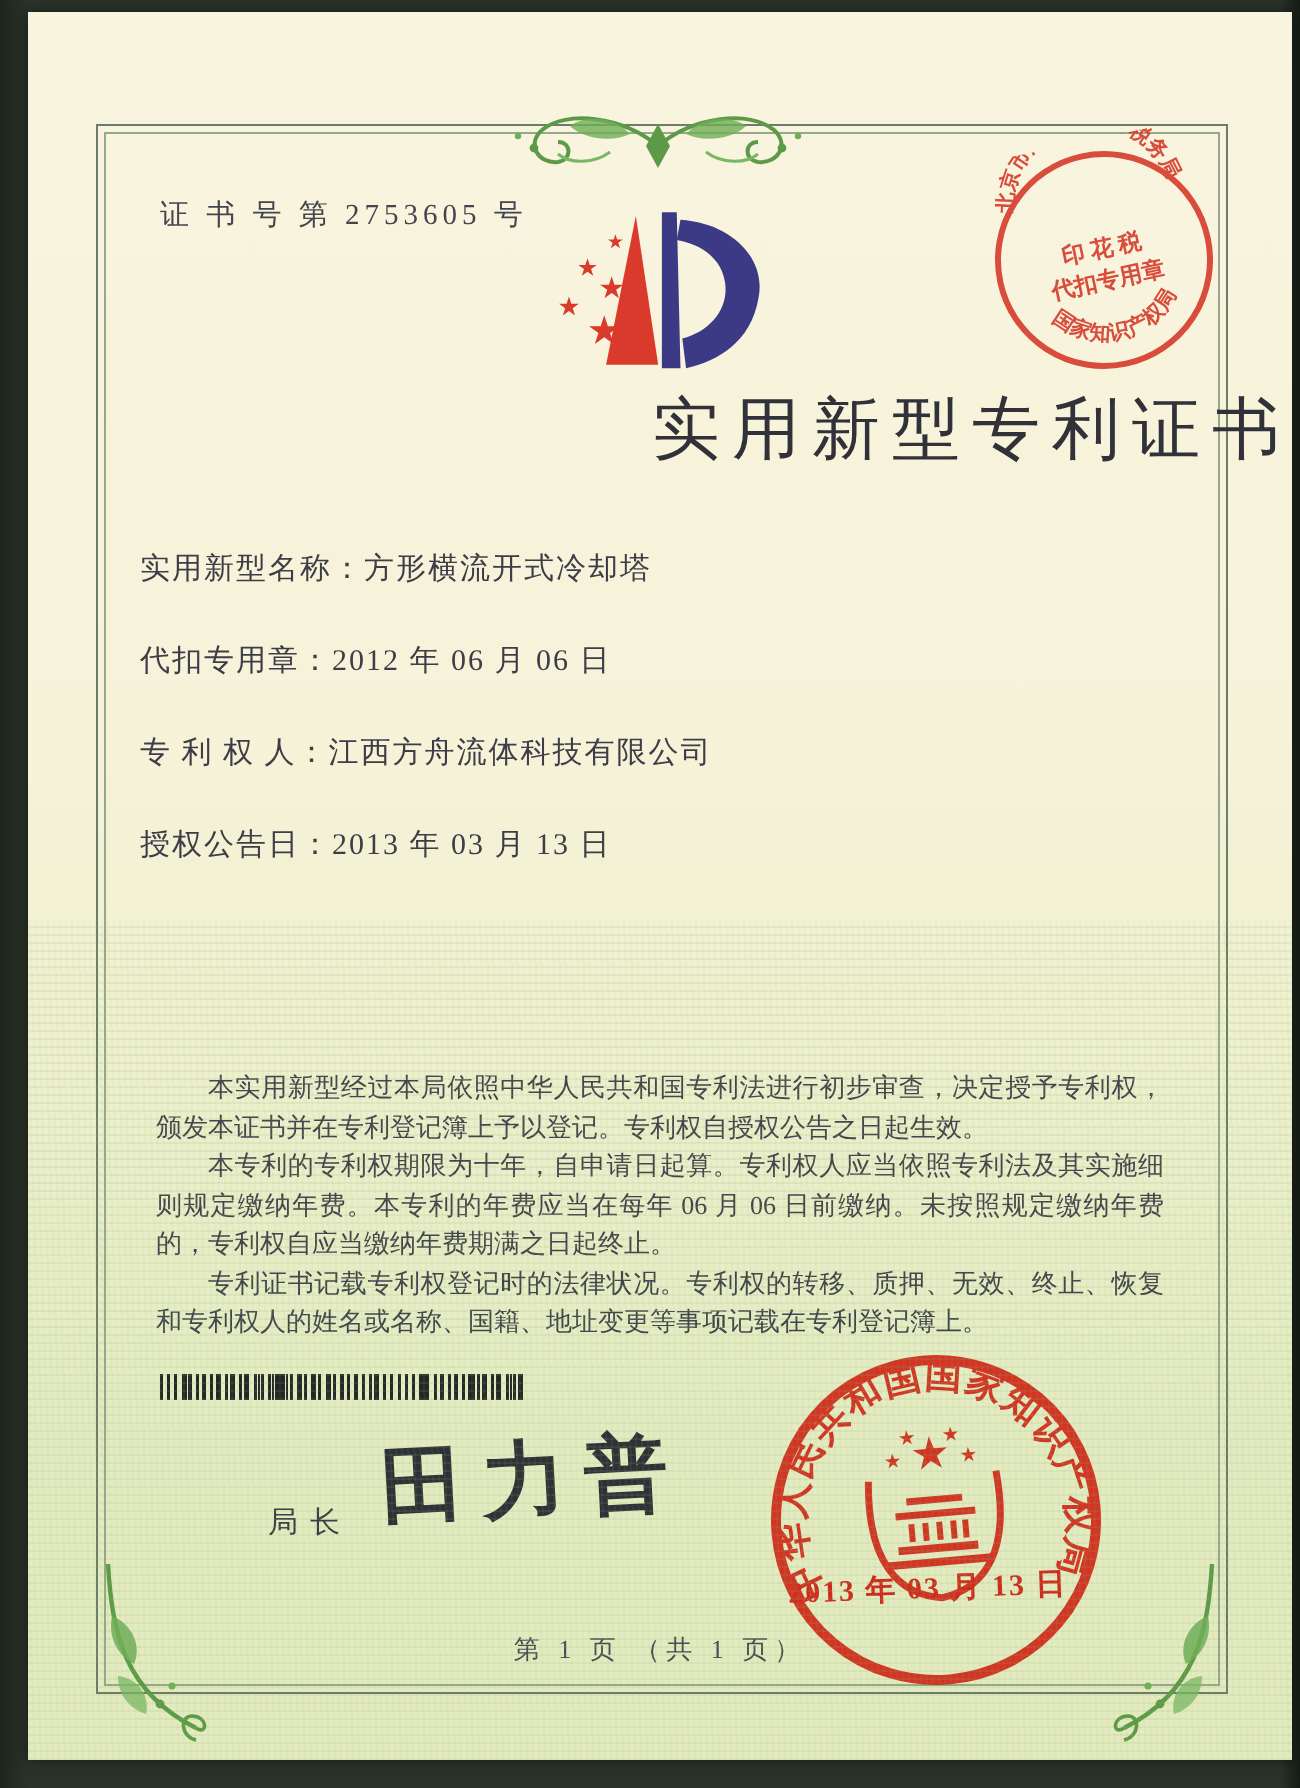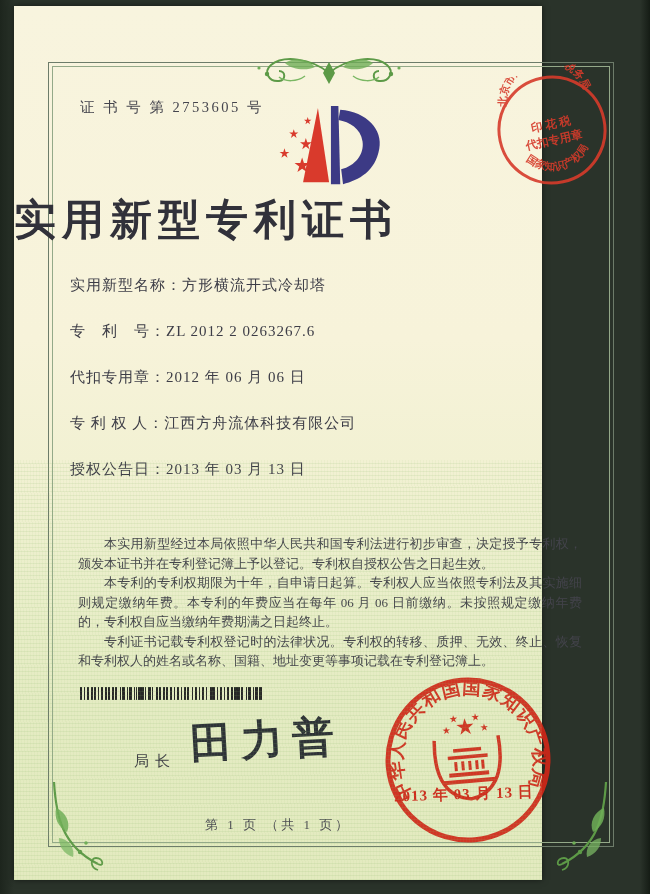--- a/index.html
+++ b/index.html
@@ -2,36 +2,36 @@
 <html><head>
 <meta charset="utf-8">
 <style>
   html,body{margin:0;padding:0;}
   body{
     width:650px;height:894px;position:relative;overflow:hidden;
     background:linear-gradient(90deg,#1d251d 0,#2a332a 14px,#2a332a 640px,#151c15 650px);
     font-family:"Liberation Serif","DejaVu Serif",serif;
   }
   .page{
-    position:absolute;left:14px;top:6px;width:528px;height:874px;
+    position:absolute;left:14px;top:6px;width:632px;height:874px;
     background:linear-gradient(180deg,#f8f4de 0%,#f7f3da 38%,#f2f1d3 52%,#eaeeca 66%,#e4ebc2 80%,#e3eabf 100%);
     box-shadow:0 0 6px rgba(0,0,0,.5);
   }
   .page::after{
     content:"";position:absolute;left:0;right:0;top:52%;bottom:0;pointer-events:none;
     background:
       repeating-linear-gradient(0deg,rgba(130,180,100,.13) 0 1px,transparent 1px 4px),
       repeating-linear-gradient(88deg,rgba(150,190,110,.07) 0 1px,transparent 1px 3px);
   }
   .frame{position:absolute;left:34px;top:56px;width:564px;height:783px;border:1.5px solid #6d7c6a;}
   .frame-inner{position:absolute;inset:3px;border:1px solid #94a989;}
   .cert-no{position:absolute;left:66px;top:92px;font-size:14.5px;color:#45454e;letter-spacing:2.5px;}
   .logo{position:absolute;left:224px;top:98px;}
   .tax-stamp{position:absolute;left:478px;top:64px;transform:rotate(-12deg);opacity:.9;}
-  .title{position:absolute;left:0;top:186px;width:100%;text-align:left;font-size:42px;font-weight:bold;letter-spacing:6px;color:#31313a;}
+  .title{position:absolute;left:0;top:186px;width:100%;text-align:right;font-size:34px;font-weight:normal;letter-spacing:6px;color:#31313a;}
   .fields{position:absolute;left:56px;top:268px;width:486px;}
   .field-row{font-size:15px;line-height:22px;color:#3d3d47;letter-spacing:1px;margin-bottom:24px;white-space:nowrap;}
   .paras{position:absolute;left:64px;top:528px;width:504px;}
   .paras p{margin:0;font-size:13px;line-height:19.5px;color:#43434b;text-indent:2em;text-align:justify;}
   .barcode{
     position:absolute;left:66px;top:681px;width:182px;height:13px;
     background:
       repeating-linear-gradient(90deg,#262626 0 1.5px,transparent 1.5px 3.6px),
       repeating-linear-gradient(90deg,#262626 0 1px,transparent 1px 7px),
       repeating-linear-gradient(90deg,transparent 0 11px,#262626 11px 13.5px,transparent 13.5px 24px);
@@ -102,23 +102,20 @@
     </text>
   </svg>
 
   <div class="title">实用新型专利证书</div>
 
   <div class="fields">
     <div class="field-row">
       <span>实用新型名称：</span><span>方形横流开式冷却塔</span>
     </div>
     <div class="field-row">
-      <span>专　利　号：</span><span>ZL 2012 2 0263267.6</span>
-    </div>
-    <div class="field-row">
       <span>代扣专用章：</span><span>2012 年 06 月 06 日</span>
     </div>
     <div class="field-row">
       <span>专 利 权 人：</span><span>江西方舟流体科技有限公司</span>
     </div>
     <div class="field-row">
       <span>授权公告日：</span><span>2013 年 03 月 13 日</span>
     </div>
   </div>
 

